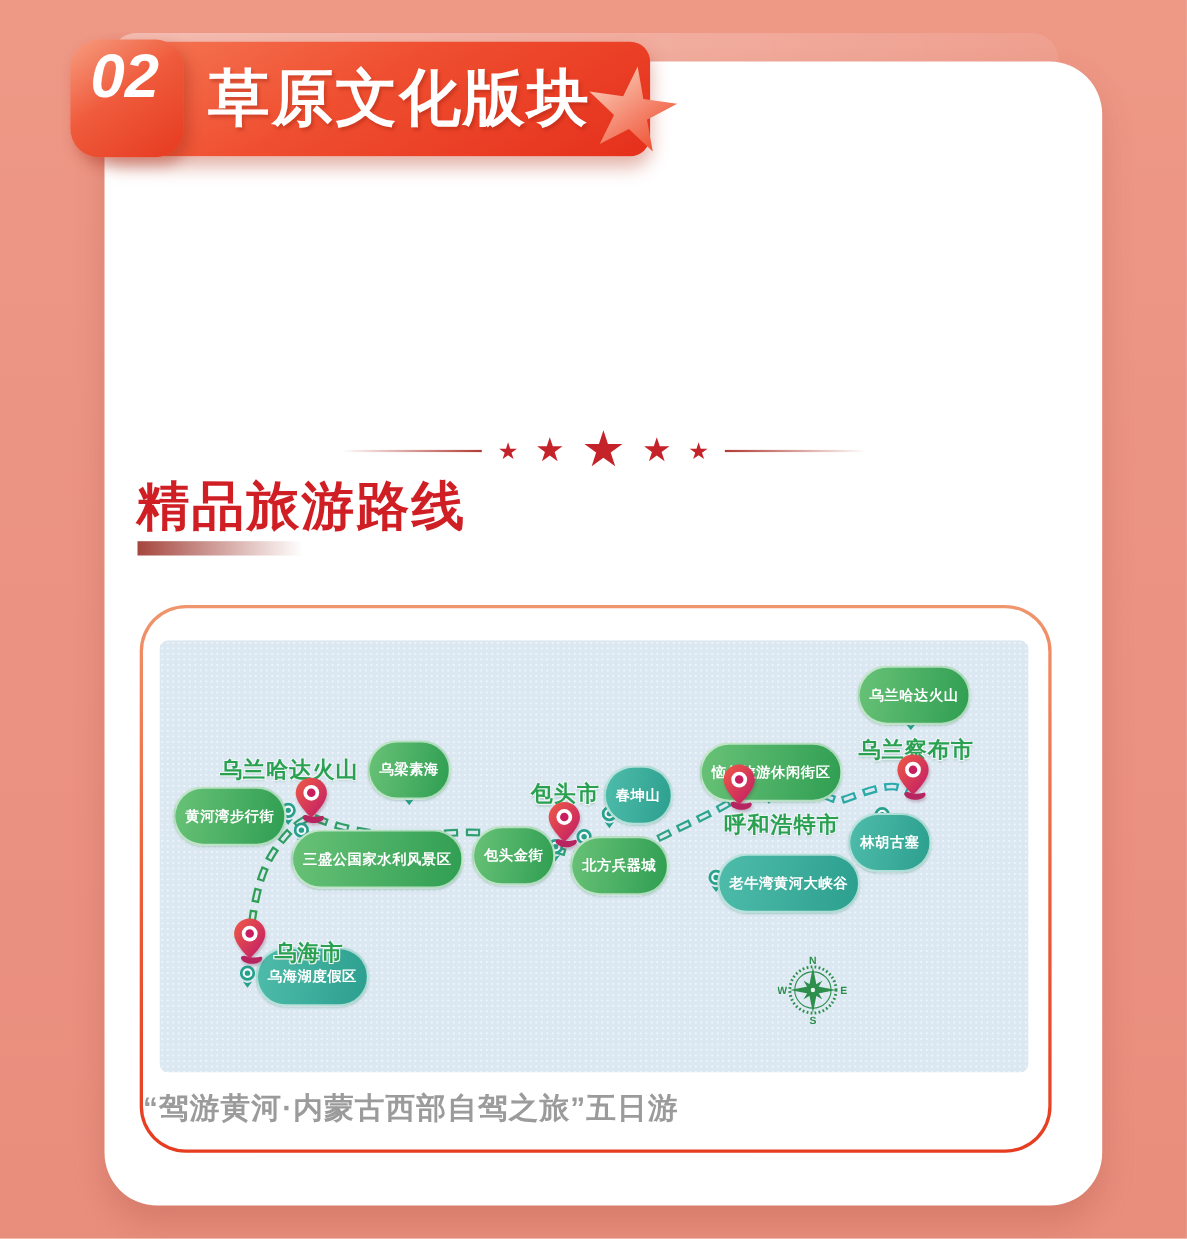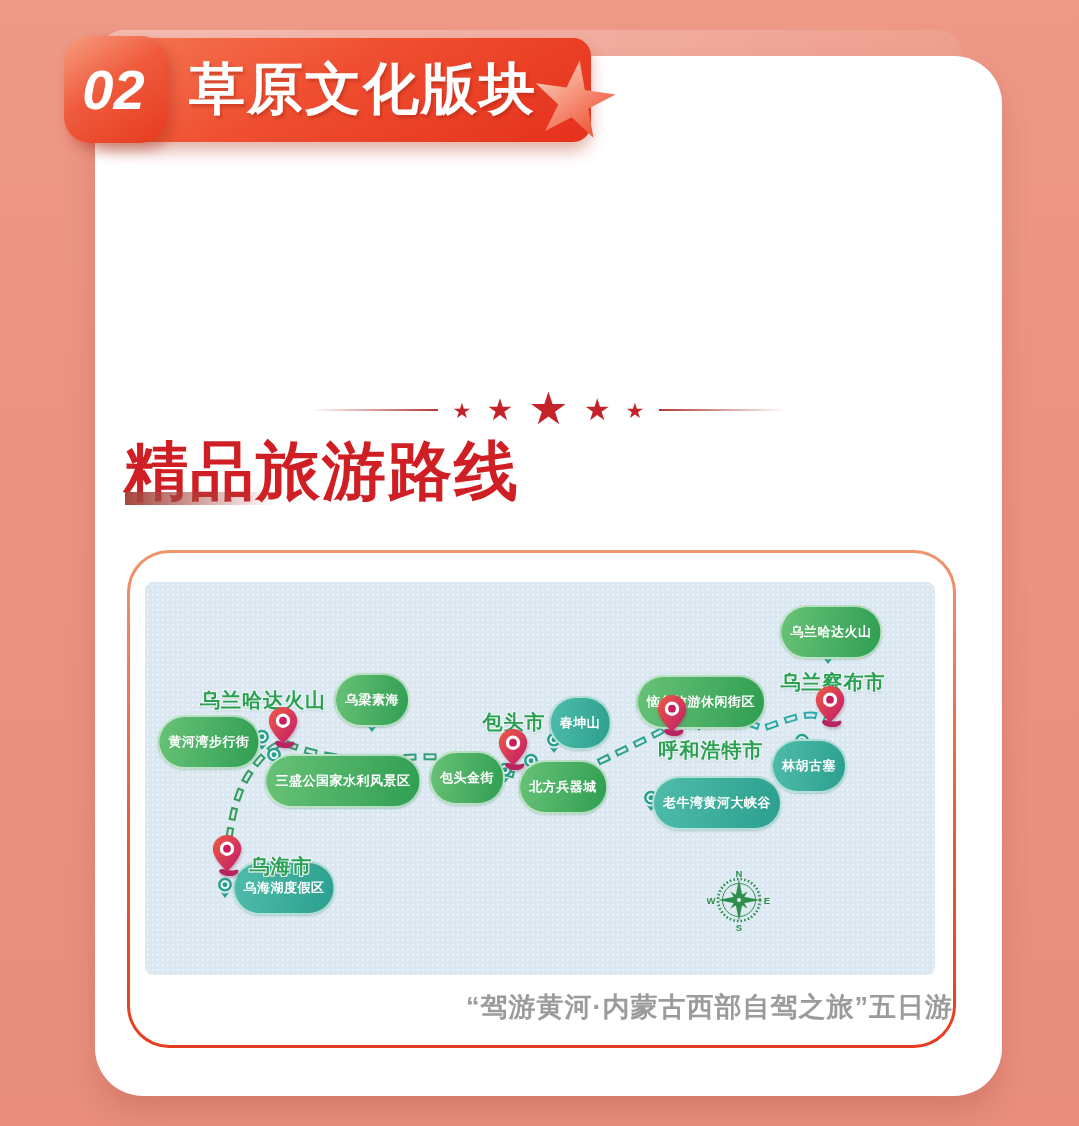--- a/index.html
+++ b/index.html
@@ -25,21 +25,21 @@
     display:flex;align-items:center;padding-left:96px;box-sizing:border-box;
   }
   .ribbon-title{
     font-size:56px;font-weight:900;color:#ffffff;letter-spacing:2px;white-space:nowrap;
     text-shadow:2px 3px 3px rgba(150,30,15,.35);
   }
   .num-badge{
     position:absolute;left:64px;top:36px;width:103px;height:107px;border-radius:26px;
     background:linear-gradient(145deg,#f79d80 0%,#ef5b3c 45%,#e63a20 100%);
     box-shadow:5px 7px 12px rgba(165,45,25,.38);z-index:3;
-    display:flex;align-items:center;justify-content:center;
+    display:flex;align-items:flex-start;justify-content:center;
   }
   .num-badge span{font-size:56px;font-weight:900;font-style:italic;color:#fff;padding-right:4px;}
   .ribbon-star{
     position:absolute;left:532px;top:60px;width:84px;height:82px;z-index:4;
     transform:rotate(8deg);
     background:linear-gradient(135deg,#fbd0bc 10%,#f4836a 55%,#ed4c2c 90%);
     clip-path:polygon(50% 0%,61% 35%,98% 35%,68% 57%,79% 91%,50% 70%,21% 91%,32% 57%,2% 35%,39% 35%);
   }
   .intro{
     position:absolute;left:30px;top:110px;width:833px;
@@ -51,21 +51,21 @@
     display:flex;align-items:center;justify-content:center;gap:15px;
   }
   .dline{height:2px;width:128px;}
   .dline.left{background:linear-gradient(to right,rgba(180,45,40,0),#b03a33);}
   .dline.right{background:linear-gradient(to left,rgba(180,45,40,0),#b03a33);}
   .dstar{color:#c5232a;line-height:1;display:inline-block;}
   .dstar.s1{font-size:21px;}
   .dstar.s2{font-size:30px;}
   .dstar.s3{font-size:45px;margin-top:-4px;}
   .section-title{
-    position:absolute;left:29px;top:372px;font-size:64px;font-weight:900;
+    position:absolute;left:29px;top:372px;font-size:48px;font-weight:900;
     color:#d01f24;letter-spacing:2px;margin:0;
   }
   .title-bar{
     position:absolute;left:30px;top:436px;width:150px;height:13px;
     background:linear-gradient(to right,#a5463e,rgba(236,206,200,0));
   }
   .map-card{
     position:absolute;left:32px;top:494px;width:829px;height:498px;border-radius:42px;
     background:linear-gradient(180deg,#f0956d 0%,#ea5c36 55%,#e63c20 100%);
   }
@@ -90,21 +90,21 @@
     font-size:20px;font-weight:900;color:#2aa150;letter-spacing:1px;
     text-shadow:-1px -1px 0 #edf4f8,1px -1px 0 #edf4f8,-1px 1px 0 #edf4f8,1px 1px 0 #edf4f8,0 2px 2px rgba(120,160,140,.35);
   }
   .city-pin{position:absolute;width:34px;height:44px;transform:translate(-50%,-55%);z-index:8;
     filter:drop-shadow(1px 2px 1.5px rgba(120,40,70,.3));}
   .city-pin svg{width:100%;height:100%;}
   .spot-pin{position:absolute;width:19px;height:23px;transform:translate(-50%,-50%);z-index:5;color:#27a08c;}
   .spot-pin svg{width:100%;height:100%;}
   .compass{position:absolute;left:562px;top:286px;width:64px;height:64px;z-index:4;}
   .map-caption{
-    position:absolute;left:12px;right:0;top:436px;text-align:right;margin:0;
+    position:absolute;left:0;right:0;top:436px;text-align:left;margin:0;
     font-size:27px;font-weight:700;color:#9b9b9b;letter-spacing:1px;
   }
 </style>
 </head>
 <body>
 
 <svg width="0" height="0" style="position:absolute" aria-hidden="true">
   <defs>
     <linearGradient id="pin-grad" x1="0" y1="0" x2="1" y2="1">
       <stop offset="0" stop-color="#ef5a45"></stop>

